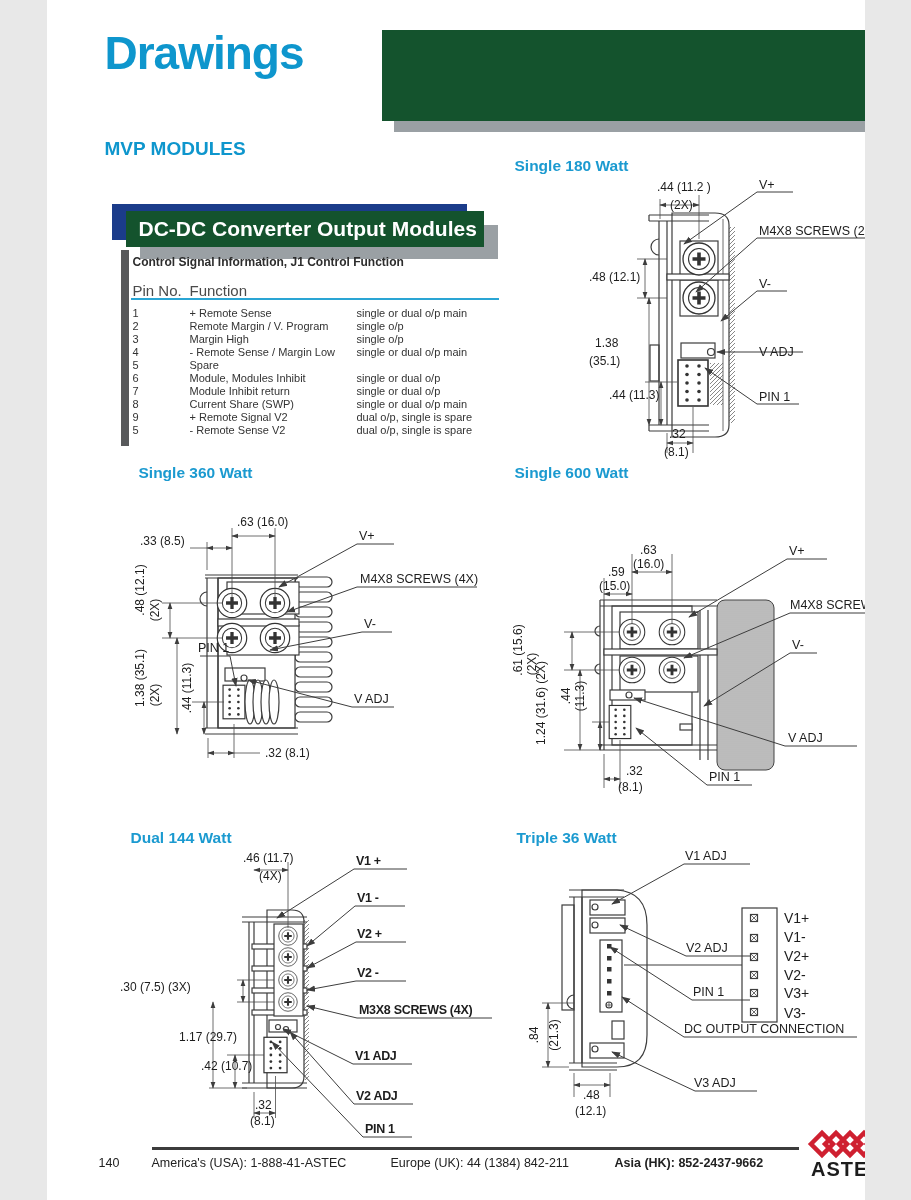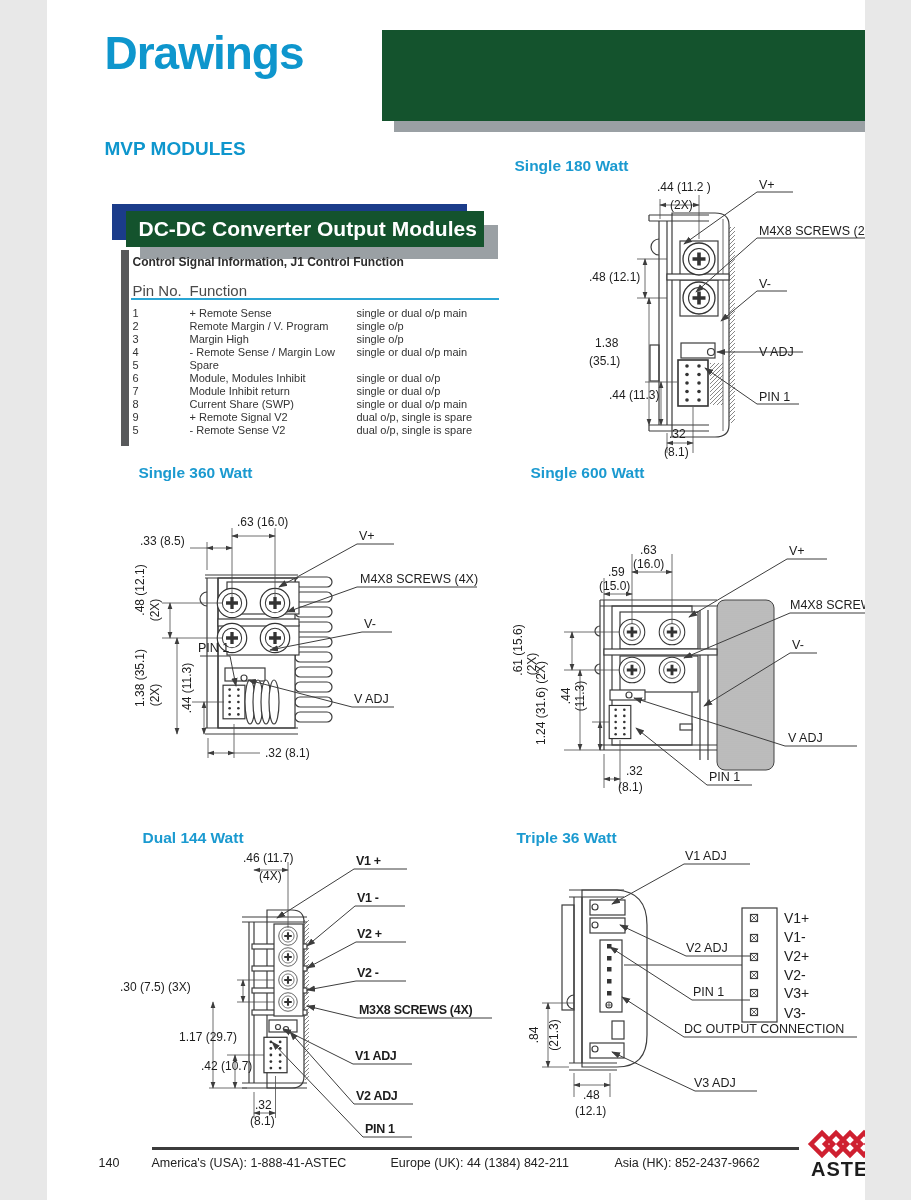--- a/index.html
+++ b/index.html
@@ -136,22 +136,22 @@
       </div>
     <div class="trow" style="top:169px;">
         <span class="c1">5</span>
         <span class="c2">- Remote Sense V2</span>
         <span class="c3">dual o/p, single is spare</span>
       </div>
   </div>
 
   <div class="abs h-sub" style="left:468px; top:157px;">Single 180 Watt</div>
   <div class="abs h-sub" style="left:92px;  top:464px;">Single 360 Watt</div>
-  <div class="abs h-sub" style="left:484px; top:464px;">Single 600 Watt</div>
-  <div class="abs h-sub" style="left:96px;  top:829px;text-align:right;">Dual 144 Watt</div>
+  <div class="abs h-sub" style="left:468px; top:464px;">Single 600 Watt</div>
+  <div class="abs h-sub" style="left:84px;  top:829px;text-align:right;">Dual 144 Watt</div>
   <div class="abs h-sub" style="left:470px; top:829px;">Triple 36 Watt</div>
 
   <svg class="abs" style="left:540px; top:175px;" width="371" height="292" viewBox="0 0 371 292">
     <path class="lnw" d="M85,38 H128 Q142,38 142,50 V250 Q142,262 128,262 H85 Z"></path>
     <rect x="142" y="52" width="6" height="196" fill="url(#dhatch)" stroke="none"></rect>
     <path class="thin" d="M136,44 V256"></path>
     <path class="ln" d="M72,46 V250 M80,46 V250 M62,40 H122 M62,46 H122 M62,40 V46 M62,250 H122 M62,256 H122 M62,250 V256"></path>
     <path class="ln" d="M72,64 A8,8 0 0 0 72,80"></path>
     <rect class="ln" x="63" y="170" width="9" height="36"></rect>
     <rect class="lnw" x="93" y="66" width="38" height="36"></rect>
@@ -455,21 +455,21 @@
     <text class="pinlbl" x="272" y="116">V2+</text>
     <text class="pinlbl" x="272" y="135">V2-</text>
     <text class="pinlbl" x="272" y="153">V3+</text>
     <text class="pinlbl" x="272" y="173">V3-</text>
   </svg>
 
   <div class="abs footer-rule" style="left:105px; top:1147px; width:647px; height:3px;"></div>
   <div class="abs footer-txt" style="left:44px; top:1156px;margin-left:8px;">140</div>
   <div class="abs footer-txt" style="left:105px; top:1156px;">America's (USA): 1-888-41-ASTEC</div>
   <div class="abs footer-txt" style="left:344px; top:1156px;">Europe (UK): 44 (1384) 842-211</div>
-  <div class="abs footer-txt" style="left:568px; top:1156px;">Asia (HK): 852-2437-9662</div>
+  <div class="abs footer-txt" style="left:568px; top:1156px;font-weight:bold;">Asia (HK): 852-2437-9662</div>
   <svg class="abs" style="left:760px; top:1130px;" width="90" height="50" viewBox="0 0 90 50">
     <g stroke="#cf2030" stroke-width="4.5" fill="none">
       <path d="M4,14 L15,3 L26,14 L15,25 Z"></path>
       <path d="M18,14 L29,3 L40,14 L29,25 Z"></path>
       <path d="M32,14 L43,3 L54,14 L43,25 Z"></path>
       <path d="M46,14 L57,3 L68,14 L57,25 Z"></path>
       <path d="M60,14 L71,3 L82,14 L71,25 Z"></path>
     </g>
     <text x="4" y="46" style="font-size:20px; font-weight:bold; letter-spacing:1px; fill:#1d1d1d;">ASTEC</text>
   </svg>

